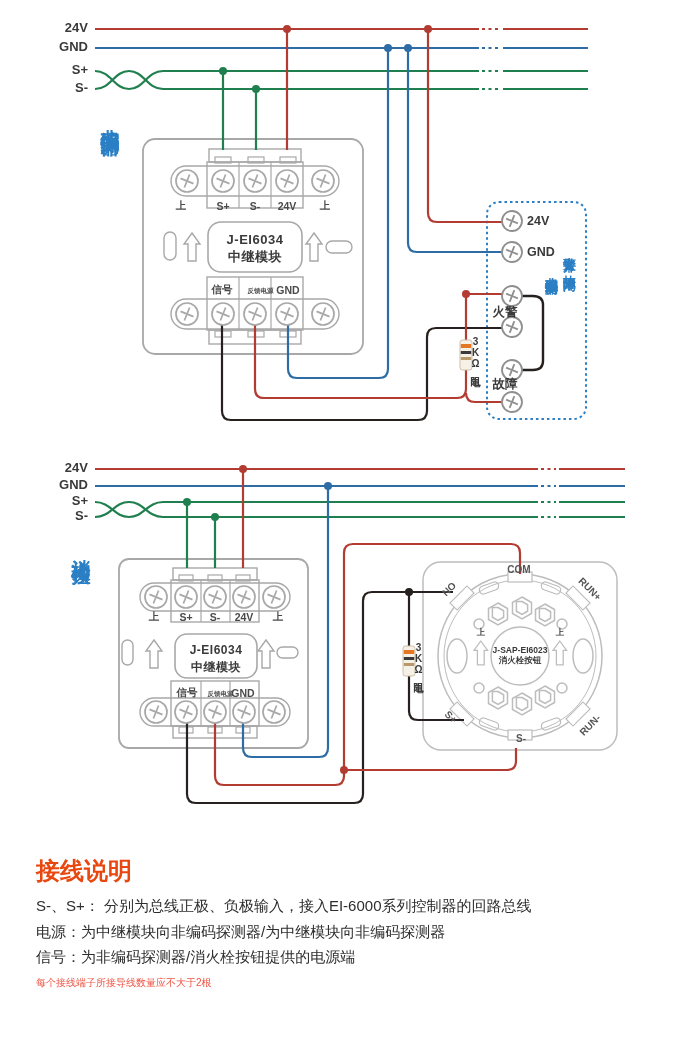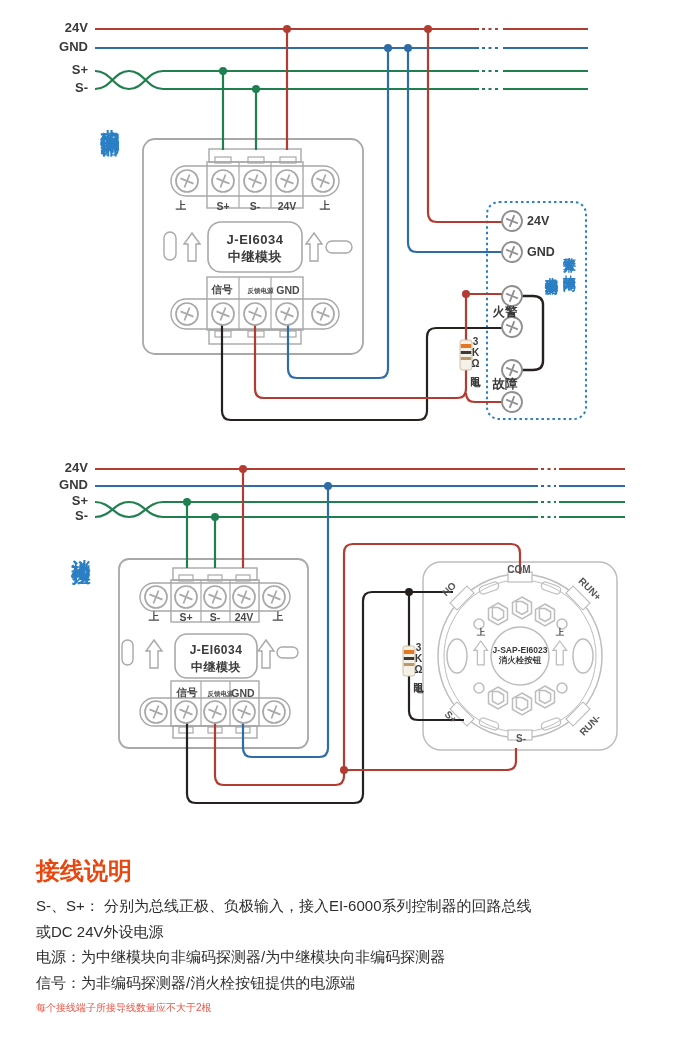--- a/index.html
+++ b/index.html
@@ -330,19 +330,18 @@
 <div class="lbl ctr btnlbl" style="left:521px;top:738px">S-</div>
 <div class="lbl ctr btnlbl" style="left:590px;top:725px;transform:translate(-50%,-50%) rotate(-45deg)">RUN-</div>
 <div class="lbl ctr mini" style="left:481px;top:633px">上</div>
 <div class="lbl ctr mini" style="left:560px;top:633px">上</div>
 <div class="lbl ctr btnctr" style="left:520px;top:650px">J-SAP-EI6023</div>
 <div class="lbl ctr btnctr" style="left:520px;top:661px">消火栓按钮</div>
 
 <div id="notes">
   <div class="title">接线说明</div>
   <div class="nline">S-、S+： 分别为总线正极、负极输入，接入EI-6000系列控制器的回路总线</div>
-  <div class="nline">或DC 24V外设电源</div>
   <div class="nline">电源：为中继模块向非编码探测器/为中继模块向非编码探测器</div>
   <div class="nline">信号：为非编码探测器/消火栓按钮提供的电源端</div>
   <div class="warn">每个接线端子所接导线数量应不大于2根</div>
 </div>
 
 </div>
 
 </body></html>

